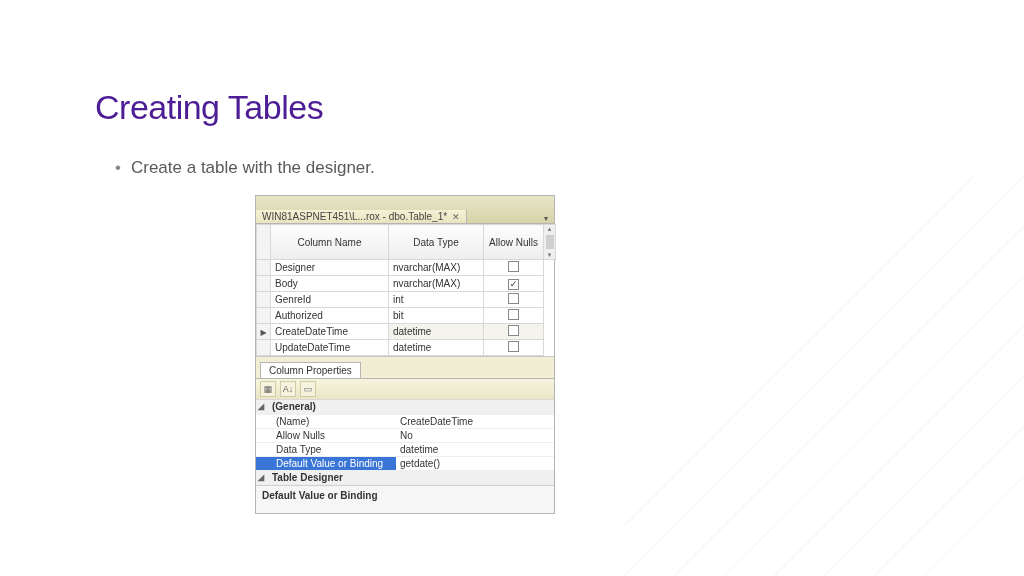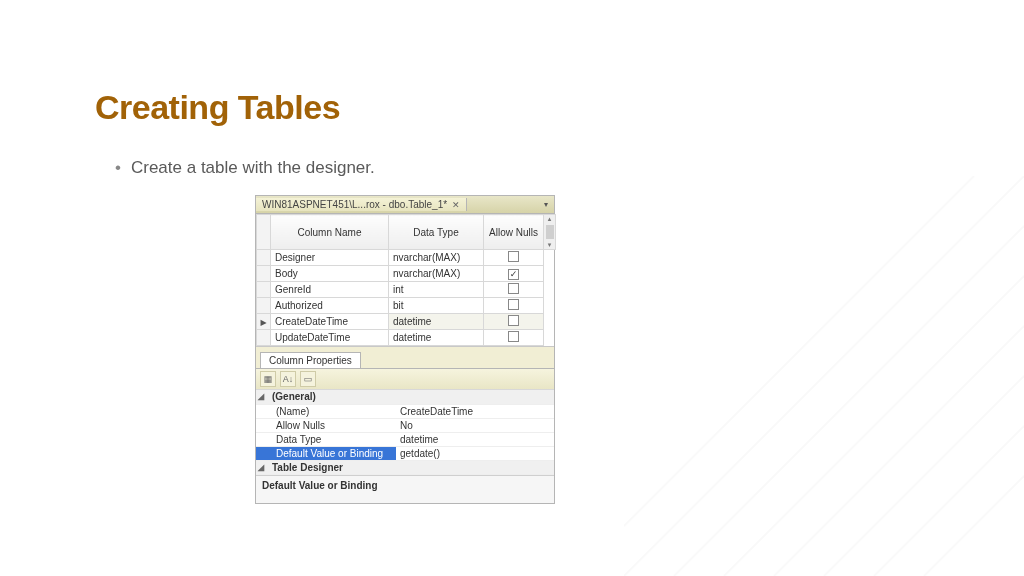--- a/index.html
+++ b/index.html
@@ -17,22 +17,22 @@
     right: 0; bottom: 0;
     width: 400px; height: 400px;
     opacity: 0.05;
     pointer-events: none;
   }
   .slide-title {
     position: absolute;
     left: 95px;
     top: 88px;
     font-size: 34px;
-    font-weight: 700;
-    color: #a16207;
+    font-weight: 400;
+    color: #4c1d95;
     letter-spacing: -0.5px;
   }
   .bullet {
     position: absolute;
     left: 115px;
     top: 158px;
     font-size: 17px;
     color: #5a5a5a;
   }
   .bullet::before {
@@ -46,25 +46,25 @@
     position: absolute;
     left: 255px;
     top: 195px;
     width: 300px;
     border: 1px solid #b5b5b5;
     background: #fff;
     font-size: 10px;
     font-family: "Segoe UI", Tahoma, sans-serif;
   }
   .tabbar {
-    height: 18px;
+    height: 28px;
     background: linear-gradient(#e8e6c8, #d6d3a8);
     border-bottom: 1px solid #b5b5b5;
     display: flex;
-    align-items: center;
+    align-items: flex-end;
   }
   .tab {
     padding: 1px 6px;
     background: linear-gradient(#f4f2d6, #e7e4bf);
     border-right: 1px solid #b5b5b5;
     display: flex;
     align-items: center;
     gap: 5px;
     font-size: 10px;
     color: #444;

